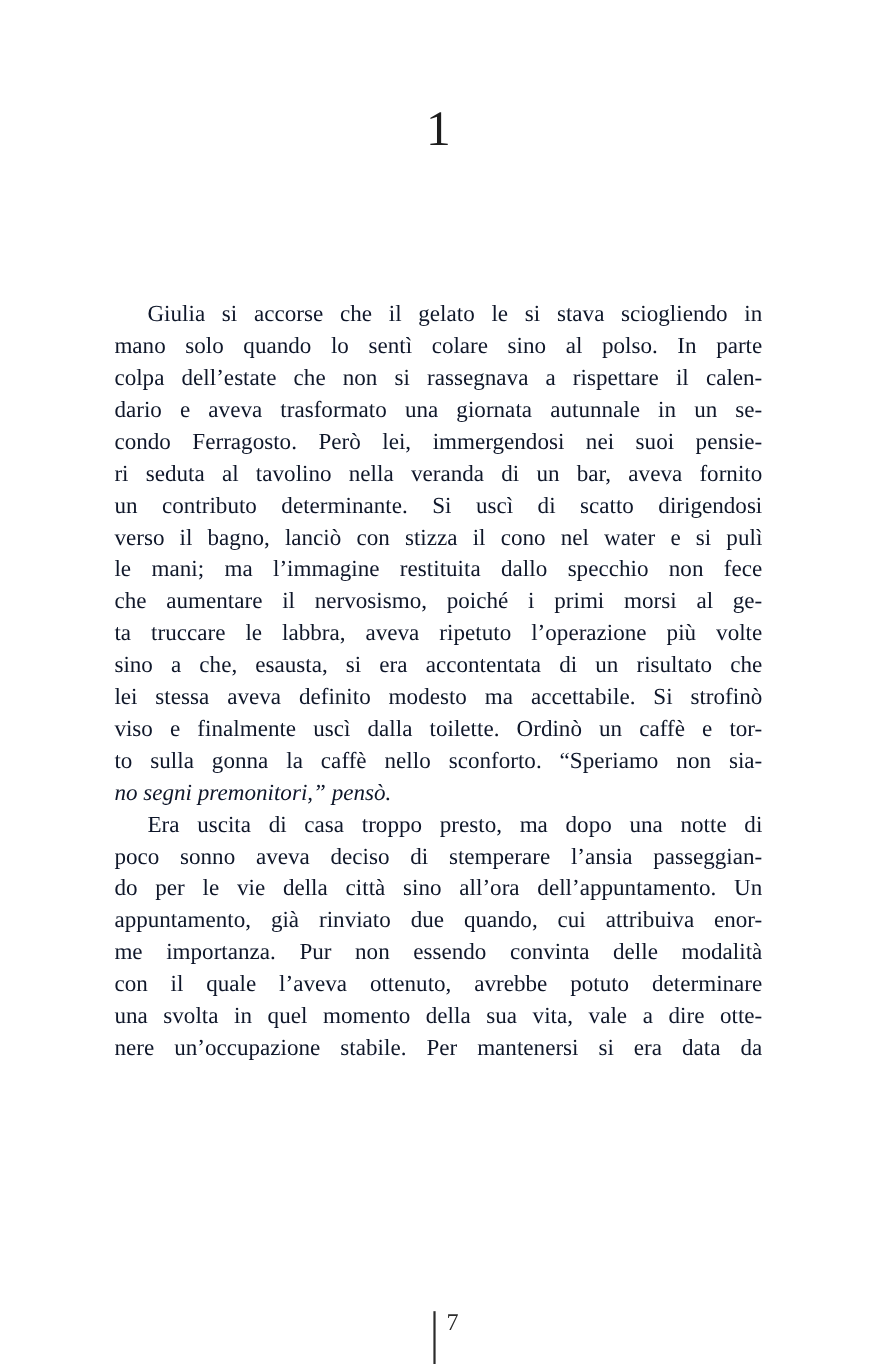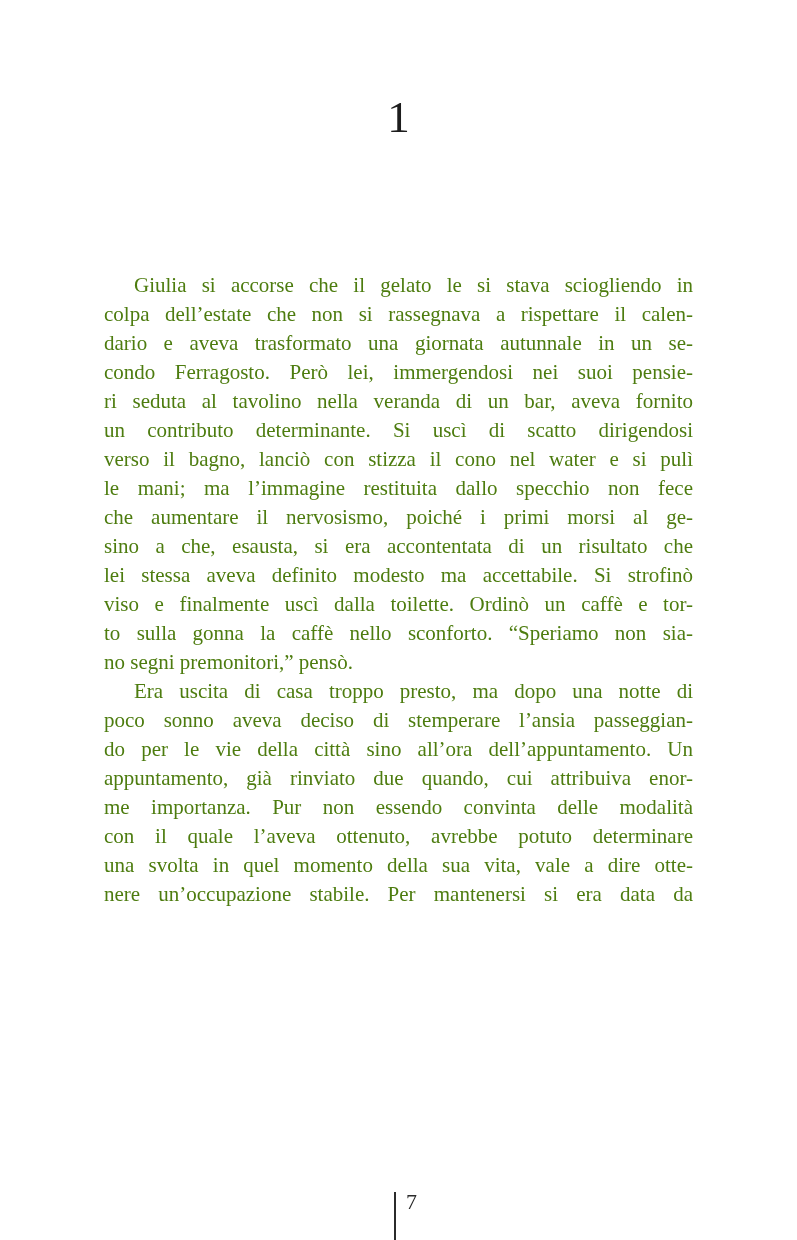--- a/index.html
+++ b/index.html
@@ -33,28 +33,29 @@
     top: 271px;
     width: 589px;
   }
   .line {
     font-size: 21px;
     line-height: 29px;
     height: 29px;
     text-align: justify;
     text-align-last: justify;
     white-space: normal;
-    color: #4d7c0f;
+    color: #0f172a;
   }
   .line.indent {
     text-indent: 30px;
   }
   .line.para-end {
     text-align: center;
     text-align-last: left;
+    font-style: italic;
   }
   .footer-rule {
     position: absolute;
     left: 394px;
     top: 1192px;
     width: 2px;
     height: 48px;
     background: #2b2b2b;
   }
   .page-number {
@@ -68,28 +69,30 @@
 </style>
 </head>
 <body>
 
 <div class="page">
 
   <div class="chapter-number">1</div>
 
   <div class="text-block">
       <div class="line indent">Giulia si accorse che il gelato le si stava sciogliendo in</div>
+      <div class="line">mano solo quando lo sentì colare sino al polso. In parte</div>
       <div class="line">colpa dell’estate che non si rassegnava a rispettare il calen-</div>
       <div class="line">dario e aveva trasformato una giornata autunnale in un se-</div>
       <div class="line">condo Ferragosto. Però lei, immergendosi nei suoi pensie-</div>
       <div class="line">ri seduta al tavolino nella veranda di un bar, aveva fornito</div>
       <div class="line">un contributo determinante. Si uscì di scatto dirigendosi</div>
       <div class="line">verso il bagno, lanciò con stizza il cono nel water e si pulì</div>
       <div class="line">le mani; ma l’immagine restituita dallo specchio non fece</div>
       <div class="line">che aumentare il nervosismo, poiché i primi morsi al ge-</div>
+      <div class="line">ta truccare le labbra, aveva ripetuto l’operazione più volte</div>
       <div class="line">sino a che, esausta, si era accontentata di un risultato che</div>
       <div class="line">lei stessa aveva definito modesto ma accettabile. Si strofinò</div>
       <div class="line">viso e finalmente uscì dalla toilette. Ordinò un caffè e tor-</div>
       <div class="line">to sulla gonna la caffè nello sconforto. “Speriamo non sia-</div>
       <div class="line para-end">no segni premonitori,” pensò.</div>
       <div class="line indent">Era uscita di casa troppo presto, ma dopo una notte di</div>
       <div class="line">poco sonno aveva deciso di stemperare l’ansia passeggian-</div>
       <div class="line">do per le vie della città sino all’ora dell’appuntamento. Un</div>
       <div class="line">appuntamento, già rinviato due quando, cui attribuiva enor-</div>
       <div class="line">me importanza. Pur non essendo convinta delle modalità</div>

